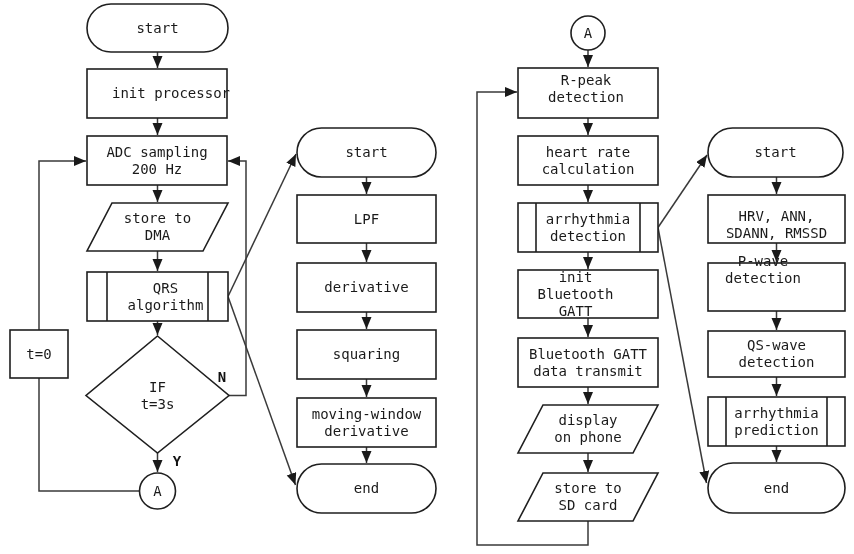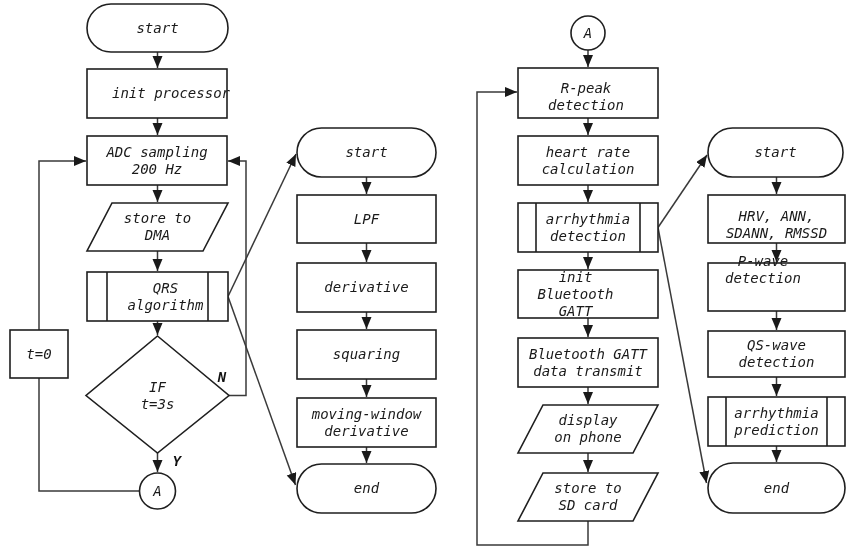--- a/index.html
+++ b/index.html
@@ -1,19 +1,19 @@
 <!DOCTYPE html>
 <html><head>
 <meta charset="utf-8">
 <style>
   html,body{margin:0;padding:0;background:#fff;}
   .stage{
     position:relative;width:854px;height:554px;background:#ffffff;
     font-family:"DejaVu Sans Mono","Liberation Mono",monospace;
-    color:#1a1a1a;overflow:hidden;font-style:italic;
+    color:#1a1a1a;overflow:hidden;
   }
   .stage svg{position:absolute;left:0;top:0;}
   .lbl{
     position:absolute;display:flex;align-items:center;justify-content:center;
     text-align:center;white-space:pre-line;font-size:14px;line-height:17px;
     color:#1a1a1a;pointer-events:none;
   }
   .edge-lbl{
     position:absolute;font-size:14px;font-weight:bold;color:#111;
     display:flex;align-items:center;justify-content:center;
@@ -137,21 +137,21 @@
 
 <div class="lbl" style="left:297px;top:128px;width:139px;height:49px">start</div>
 <div class="lbl" style="left:297px;top:195px;width:139px;height:48px">LPF</div>
 <div class="lbl" style="left:297px;top:263px;width:139px;height:49px">derivative</div>
 <div class="lbl" style="left:297px;top:330px;width:139px;height:49px">squaring</div>
 <div class="lbl" style="left:297px;top:398px;width:139px;height:49px">moving-window
 derivative</div>
 <div class="lbl" style="left:297px;top:464px;width:139px;height:49px">end</div>
 
 <div class="lbl" style="left:571px;top:16px;width:34px;height:34px">A</div>
-<div class="lbl" style="left:518px;top:72px;width:136px;height:50px">R-peak
+<div class="lbl" style="left:518px;top:64px;width:136px;height:50px">R-peak
 detection</div>
 <div class="lbl" style="left:518px;top:136px;width:140px;height:49px">heart rate
 calculation</div>
 <div class="lbl" style="left:536px;top:203px;width:104px;height:49px">arrhythmia
 detection</div>
 <div class="lbl" style="left:518px;top:270px;width:115px;height:48px">init
 Bluetooth GATT</div>
 <div class="lbl" style="left:518px;top:338px;width:140px;height:49px">Bluetooth GATT
 data transmit</div>
 <div class="lbl" style="left:518px;top:405px;width:140px;height:48px">display

